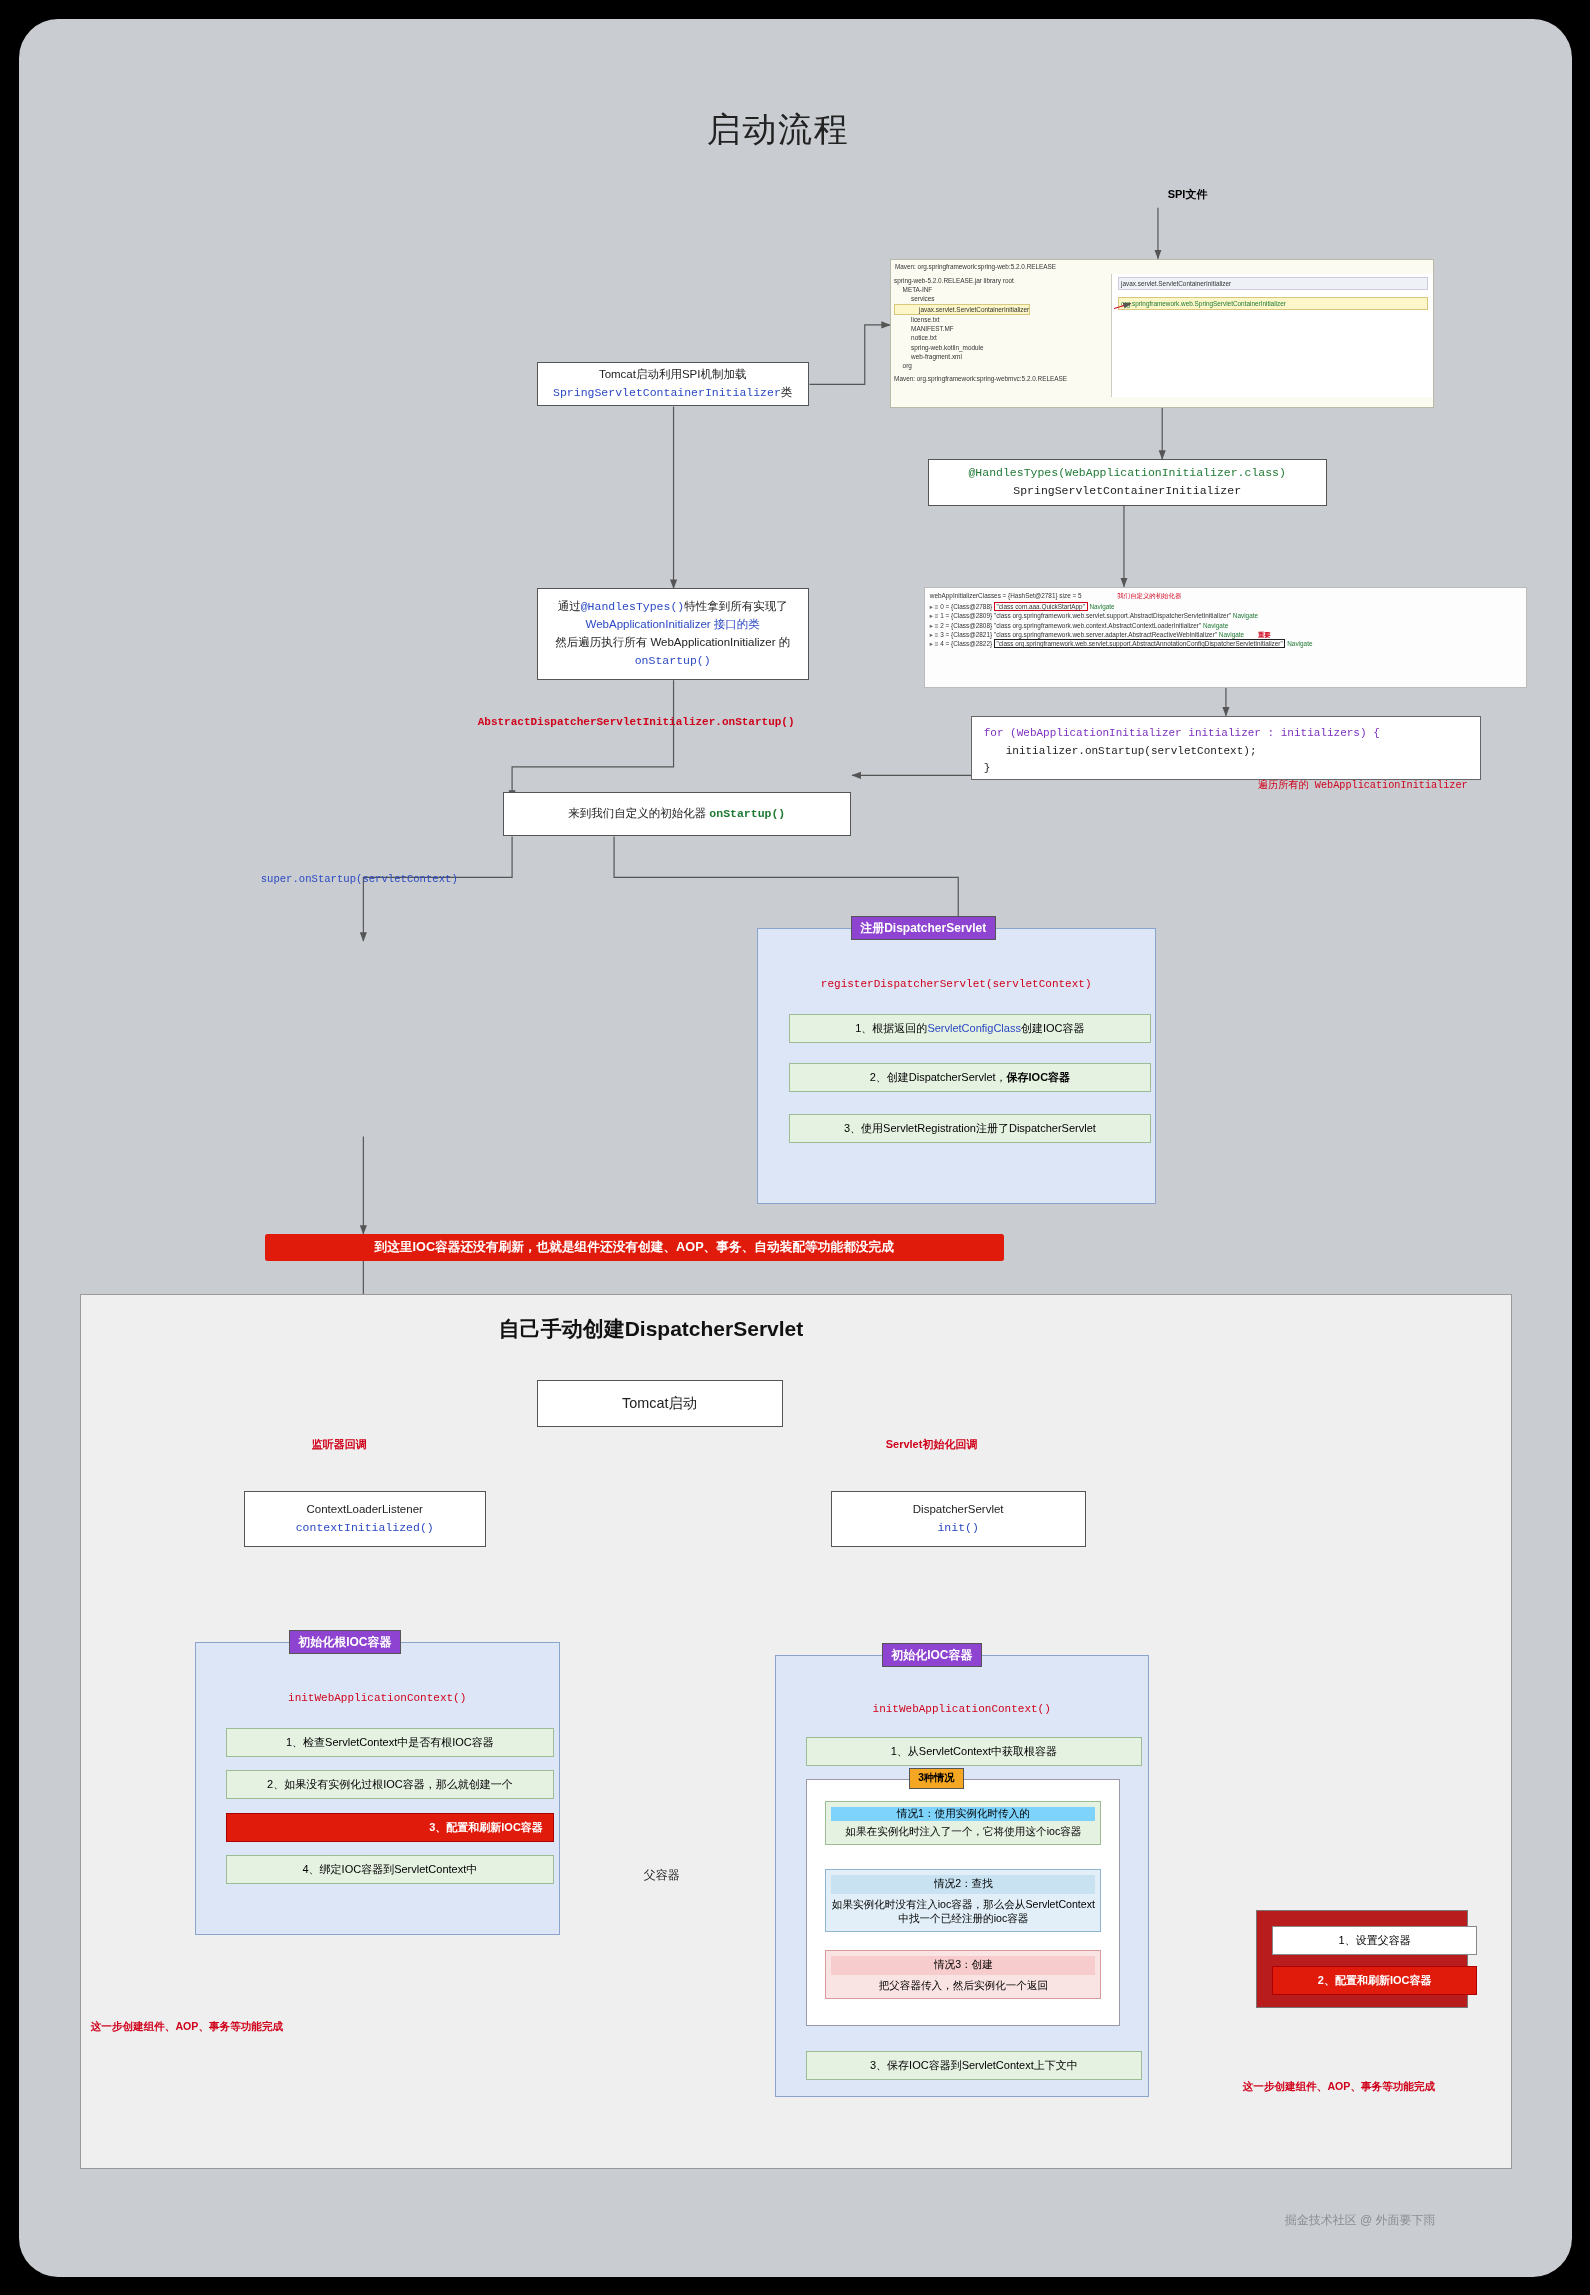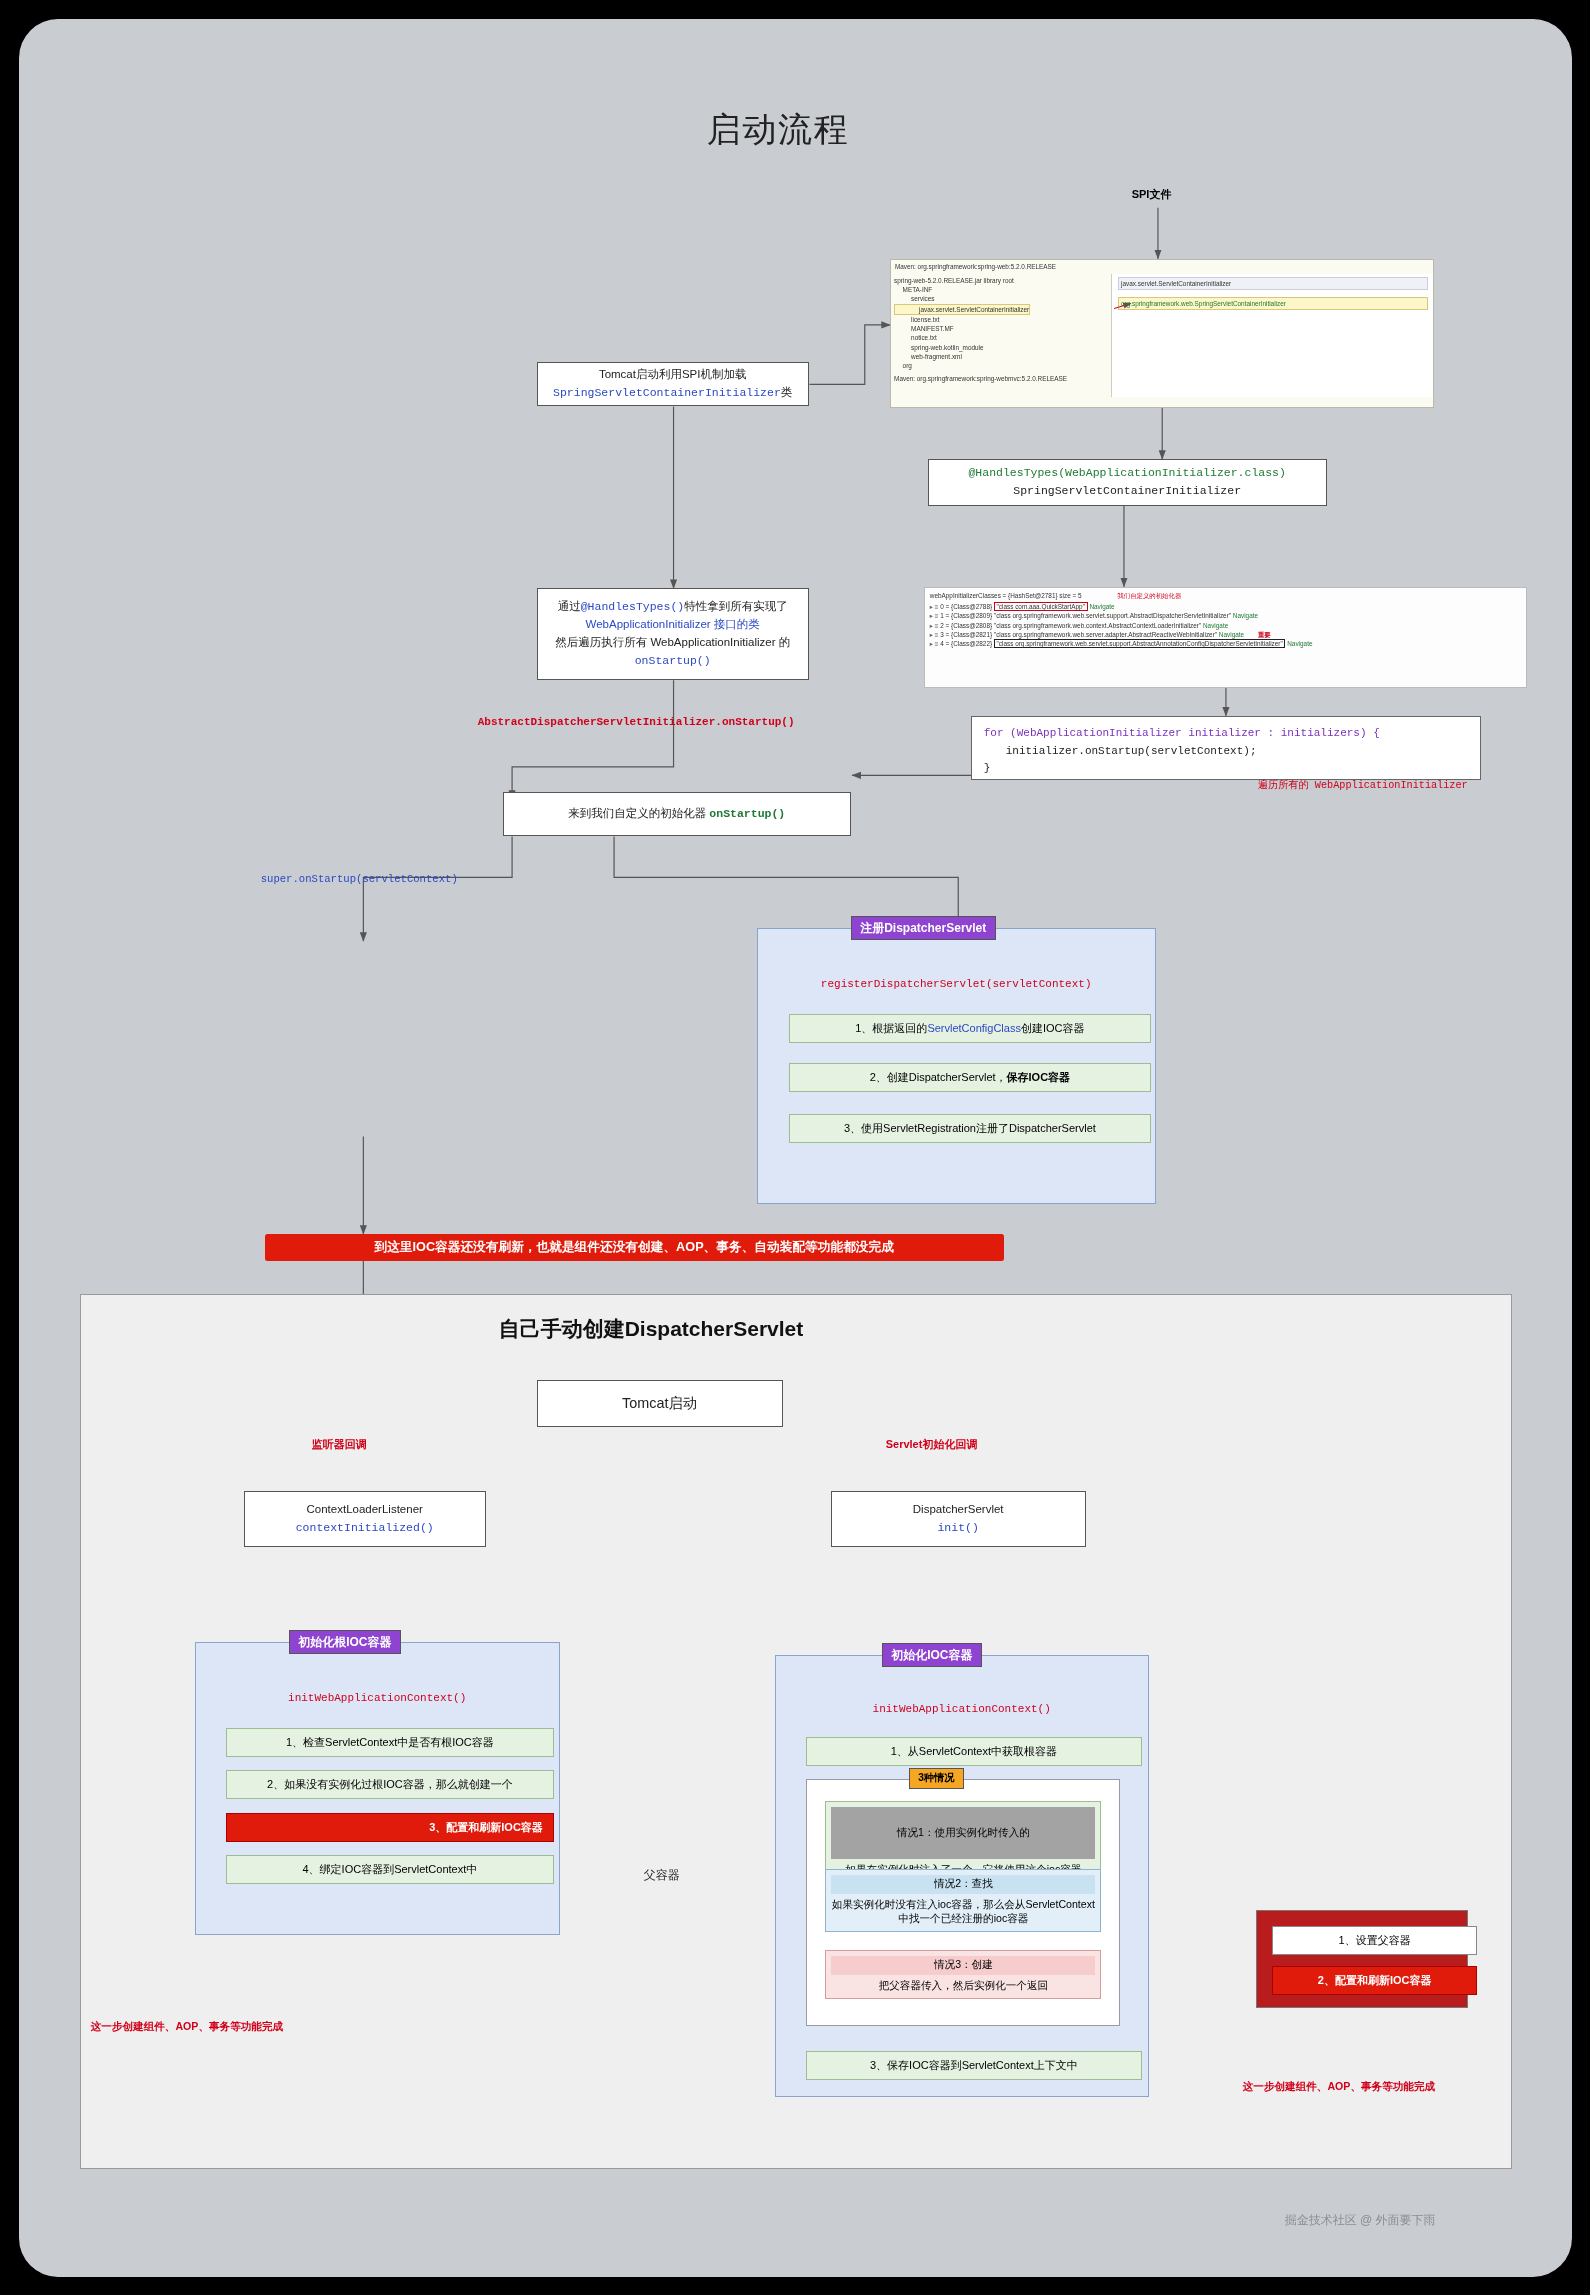--- a/index.html
+++ b/index.html
@@ -3,21 +3,21 @@
 <meta charset="utf-8">
 <style>
   html,body{margin:0;padding:0;background:#000;}
   body{width:1590px;height:2295px;font-family:"Liberation Sans",sans-serif;}
   #canvas{position:relative;width:1590px;height:2295px;background:#000;overflow:hidden;}
   #board{position:absolute;left:18.7px;top:18.7px;width:1553px;height:2258px;background:#c9ccd1;border-radius:39px;}
   .abs{position:absolute;box-sizing:border-box;}
   .ttl{font-size:34px;color:#222;letter-spacing:1.7px;}
   .mono{font-family:"Liberation Mono",monospace;}
   .box{background:#fff;border:0.8px solid #555;font-size:11.5px;color:#222;display:flex;flex-direction:column;align-items:center;justify-content:center;text-align:center;line-height:1.55;}
-  .lbl{font-size:10.6px;}
+  .lbl{font-size:10.6px;margin-left:36px;}
   .red{color:#d0021b;}
   .blue{color:#2b49c4;}
   .purple{color:#7b2fbe;}
   .green{color:#1f7a34;}
   .bold{font-weight:bold;}
   svg.arrows{position:absolute;left:0;top:0;width:1553px;height:2258px;pointer-events:none;}
   .panelblue{background:#dce6f7;border:0.8px solid #8aa4cc;}
   .panel-title{font-size:12px;font-weight:bold;padding:2.5px 8.5px;border:0.8px solid #555;}
   .subbox{font-size:11px;border:0.8px solid #9ab;padding:6px 10.2px;text-align:center;}
   .sub-green{background:#e5f1e1;border:0.8px solid #9cbd93;}
@@ -204,21 +204,21 @@
     <div class="abs red bold" style="left:72px;top:2001px;font-size:10.6px;">这一步创建组件、AOP、事务等功能完成</div>
 
     <div class="abs panelblue" style="left:756px;top:1636px;width:374px;height:442px;">
       <div class="panel-title violet" style="position:absolute;left:106px;top:-12.7px;">初始化IOC容器</div>
       <div class="mono red" style="position:absolute;left:0;right:0;top:47px;text-align:center;font-size:11px;">initWebApplicationContext()</div>
       <div class="subbox sub-green" style="position:absolute;left:30px;top:81px;width:314px;">1、从ServletContext中获取根容器</div>
 
       <div class="abs" style="left:30px;top:123px;width:314px;height:247px;background:#fff;border:0.8px solid #99a;">
         <div class="panel-title orange" style="position:absolute;left:102px;top:-12px;font-size:10.2px;">3种情况</div>
         <div class="abs" style="left:18.7px;top:21px;width:276px;background:#e5f1e1;border:0.8px solid #9cbd93;padding:5.1px;text-align:center;font-size:10.6px;">
-          <div style="background:#a3a3a3;padding:19px;">情况1：使用实例化时传入的</div>
+          <div style="background:#7dd3fc;padding:0;">情况1：使用实例化时传入的</div>
           <div style="margin-top:4.2px;">如果在实例化时注入了一个，它将使用这个ioc容器</div>
         </div>
         <div class="abs" style="left:18.7px;top:89px;width:276px;background:#e2eff8;border:0.8px solid #8fb4cd;padding:5.1px;text-align:center;font-size:10.6px;">
           <div style="background:#c8e2f2;padding:2.5px;">情况2：查找</div>
           <div style="margin-top:4.2px;">如果实例化时没有注入ioc容器，那么会从ServletContext 中找一个已经注册的ioc容器</div>
         </div>
         <div class="abs" style="left:18.7px;top:170px;width:276px;background:#fae3e3;border:0.8px solid #d79b9b;padding:5.1px;text-align:center;font-size:10.6px;">
           <div style="background:#f6cccc;padding:2.5px;">情况3：创建</div>
           <div style="margin-top:4.2px;">把父容器传入，然后实例化一个返回</div>
         </div>

